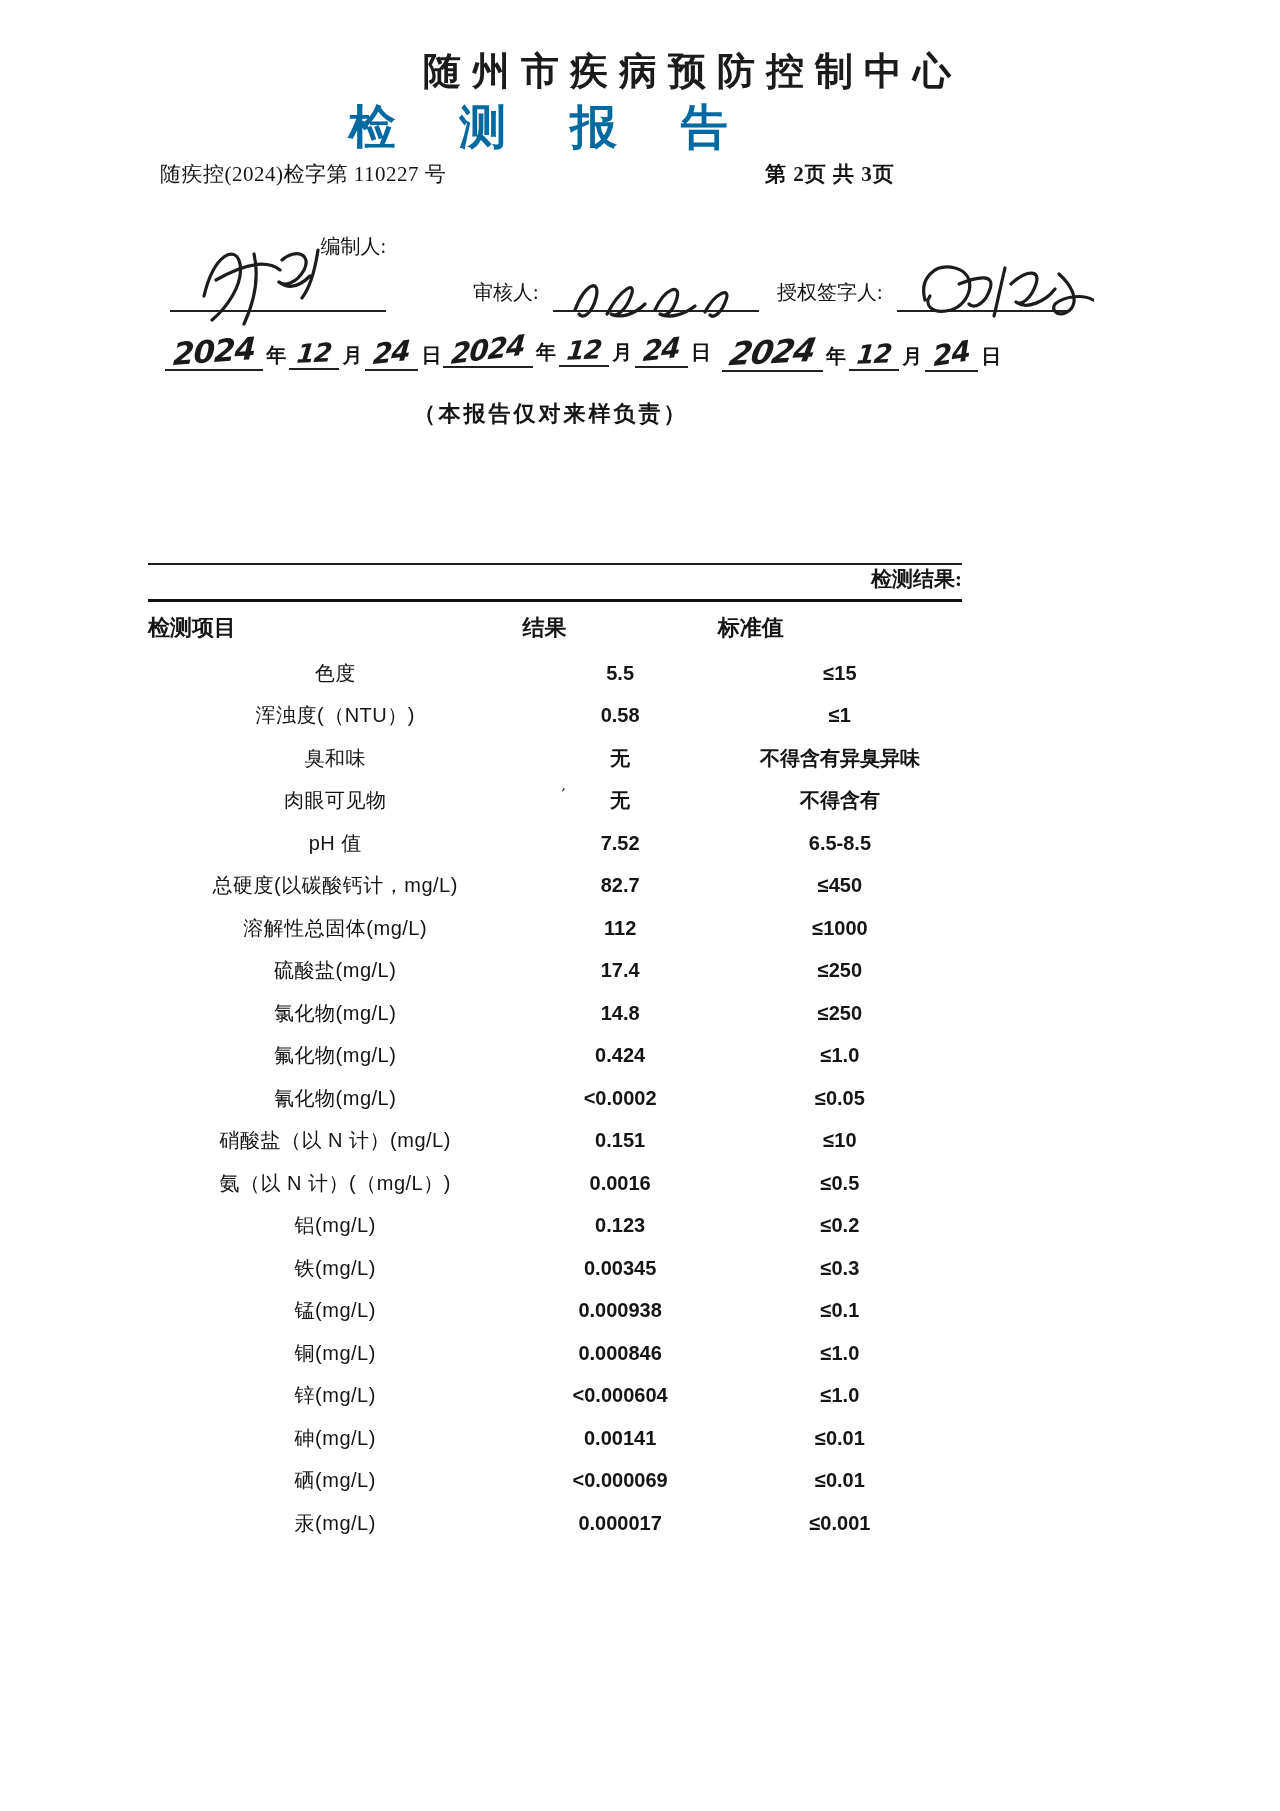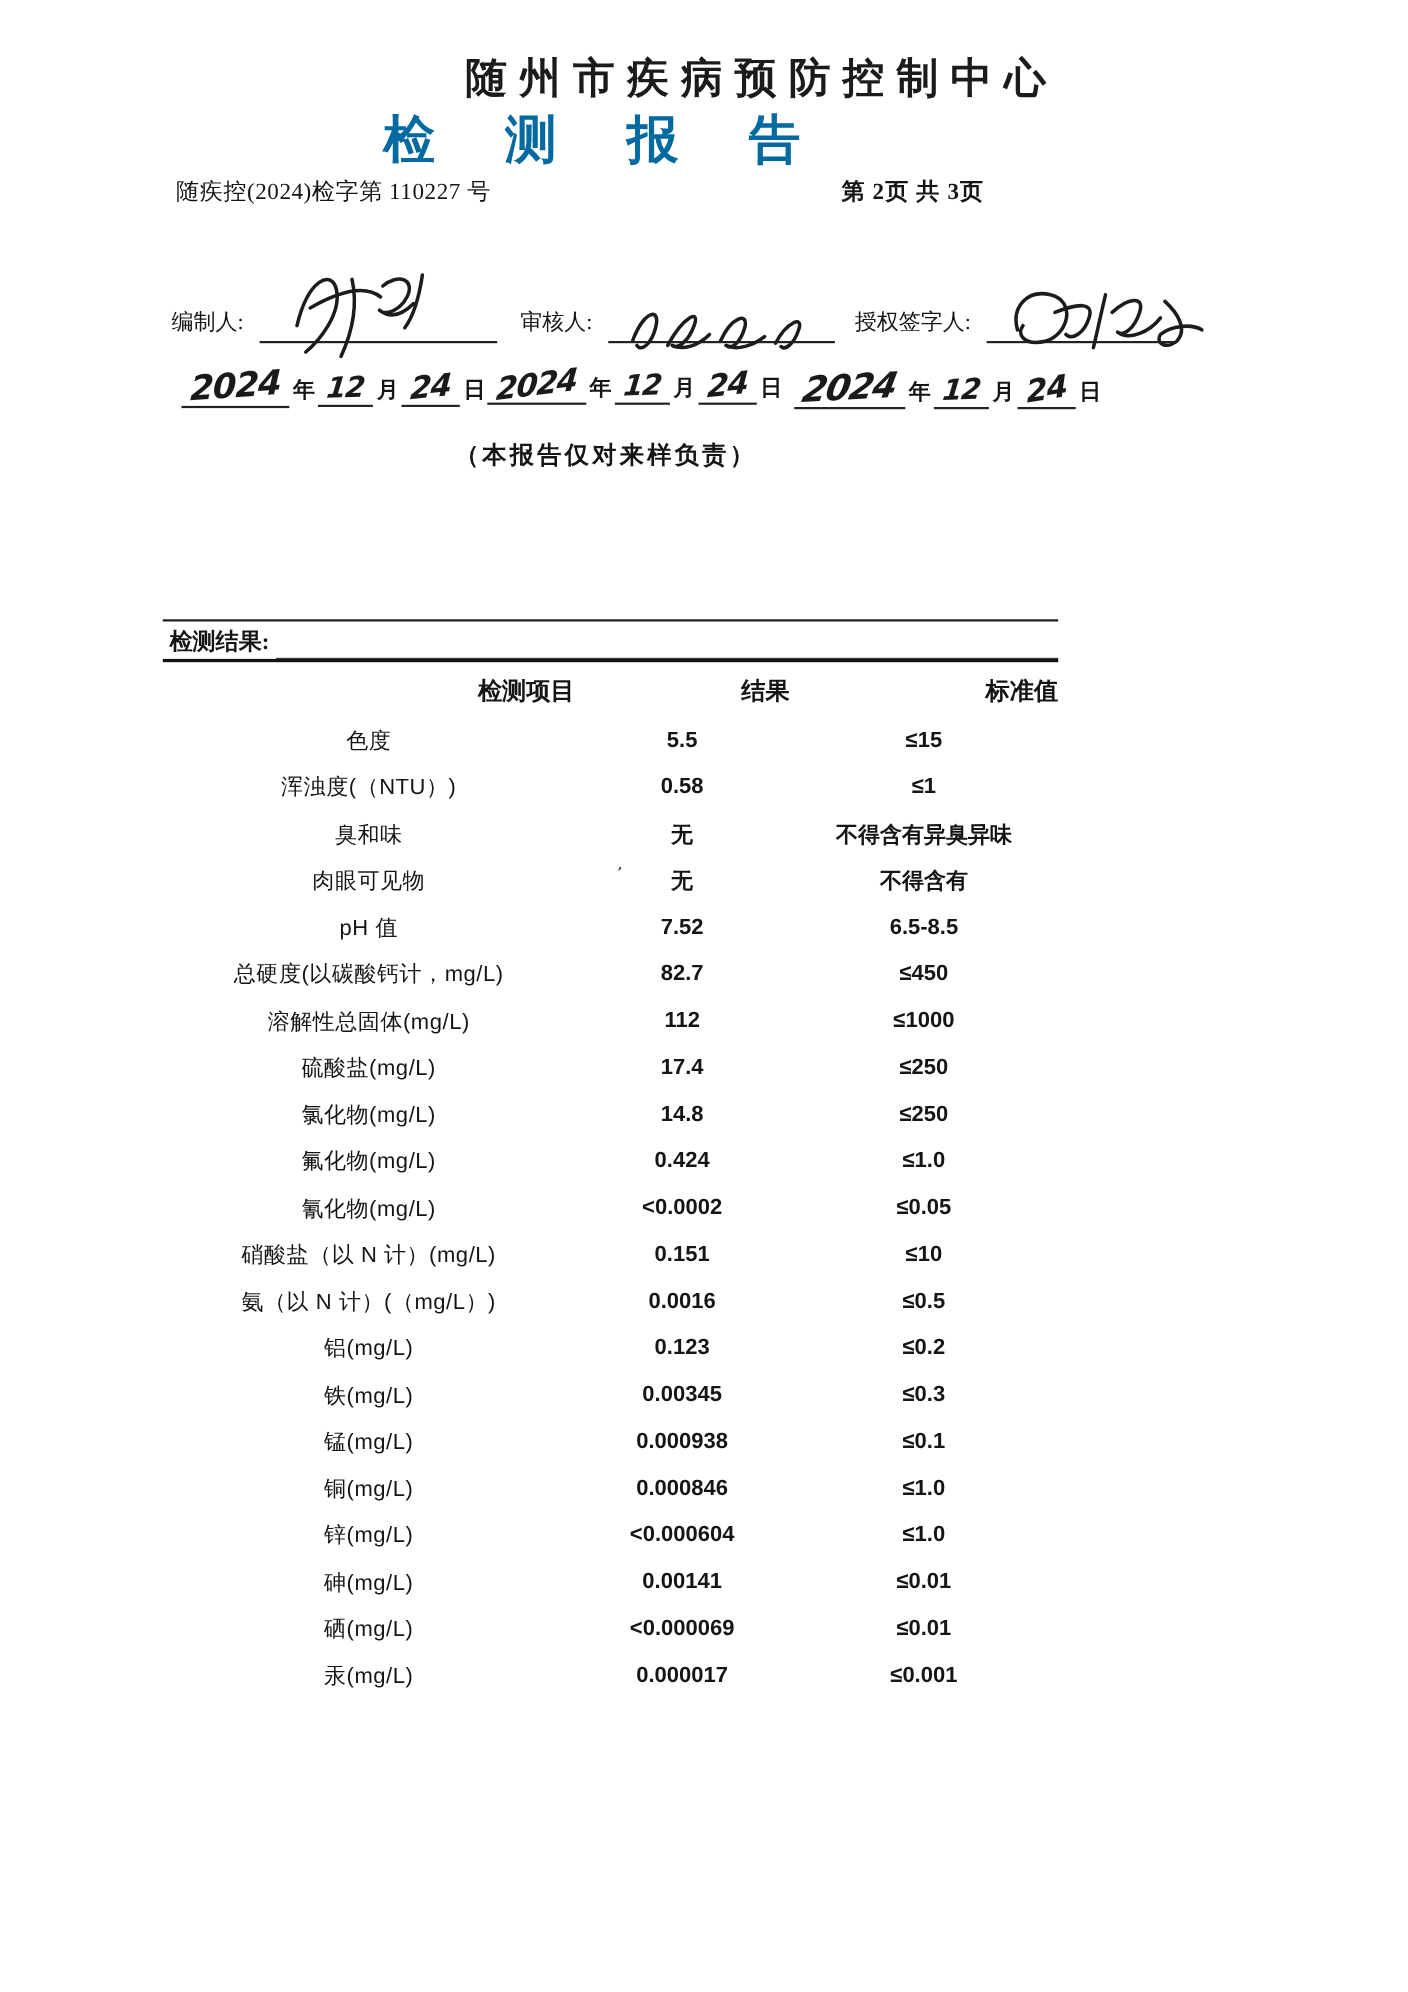--- a/index.html
+++ b/index.html
@@ -22,21 +22,21 @@
     text-align:center; font-size:47px; letter-spacing:26px;
     font-weight:700; color:#0369a1;
   }
   .doc-row { position:absolute; top:160px; left:0; width:822px; height:30px; }
   .doc-number { position:absolute; left:20px; top:0; font-size:21px; letter-spacing:0.5px; }
   .page-info  { position:absolute; left:625px; top:0; font-size:21px; font-weight:700; letter-spacing:1px; }
 
   
   .sig-block { position:absolute; top:250px; left:0; width:980px; height:62px; }
   .sig-item { position:absolute; bottom:0; display:flex; align-items:flex-end; }
-  .sig-item.s1 { left:16px; }
+  .sig-item.s1 { left:16px;flex-direction:column; }
   .sig-item.s2 { left:333px; }
   .sig-item.s3 { left:637px; }
   .sig-label { font-size:20px; padding-bottom:6px; white-space:nowrap; }
   .sig-line {
     display:inline-block; border-bottom:2px solid #222;
     position:relative; margin-left:14px; height:46px;
   }
   .sig-line.w1 { width:216px; }
   .sig-line.w2 { width:206px; }
   .sig-line.w3 { width:172px; }
@@ -65,30 +65,30 @@
   .dsuf { font-size:20px; font-family:"Liberation Serif",serif; margin:0 3px; font-weight:600; }
 
   .note {
     position:absolute; top:399px; left:0; width:822px;
     text-align:center; font-size:22px; letter-spacing:3px; font-weight:600;
   }
 
   
   .results { position:absolute; top:563px; left:8px; width:814px; }
   .top-line { border-top:2px solid #1c1c1c; height:0; }
-  .label-row { display:flex; align-items:flex-end; height:34px; padding-left:6px; }
+  .label-row { display:flex; align-items:flex-end; height:34px; padding-left:6px;flex-direction:column; }
   .section-label { font-size:21px; font-weight:600; white-space:nowrap; padding-bottom:2px; }
   .label-underline { flex:1; border-bottom:1.5px solid #2a2a2a; margin-left:6px; height:30px; }
   .thick-line { border-top:3px solid #111; height:0; }
 
   table { width:100%; border-collapse:collapse; table-layout:fixed; }
   col.c-item { width:46%; } col.c-result { width:24%; } col.c-standard { width:30%; }
   thead th {
     font-family:"Liberation Sans", sans-serif;
-    font-size:22px; font-weight:700; text-align:right;
+    font-size:22px; font-weight:700; text-align:left;
     padding:11px 0 9px;
   }
   tbody td {
     font-family:"Liberation Sans", sans-serif;
     height:42.5px; font-size:20px; text-align:center; vertical-align:middle;
   }
   tbody td.col-item { font-weight:500; letter-spacing:0.5px; }
   tbody td.col-result, tbody td.col-standard { font-weight:600; }
 
   .artifact {

